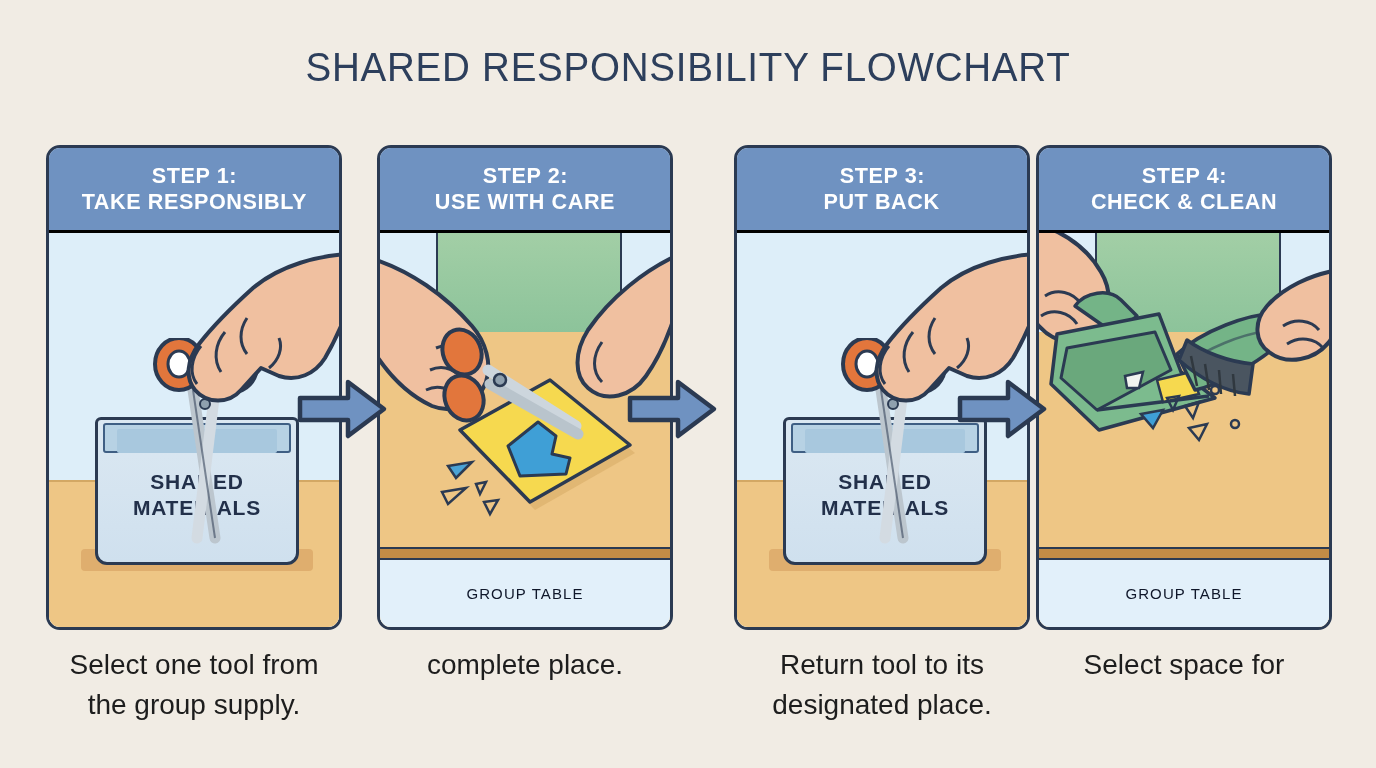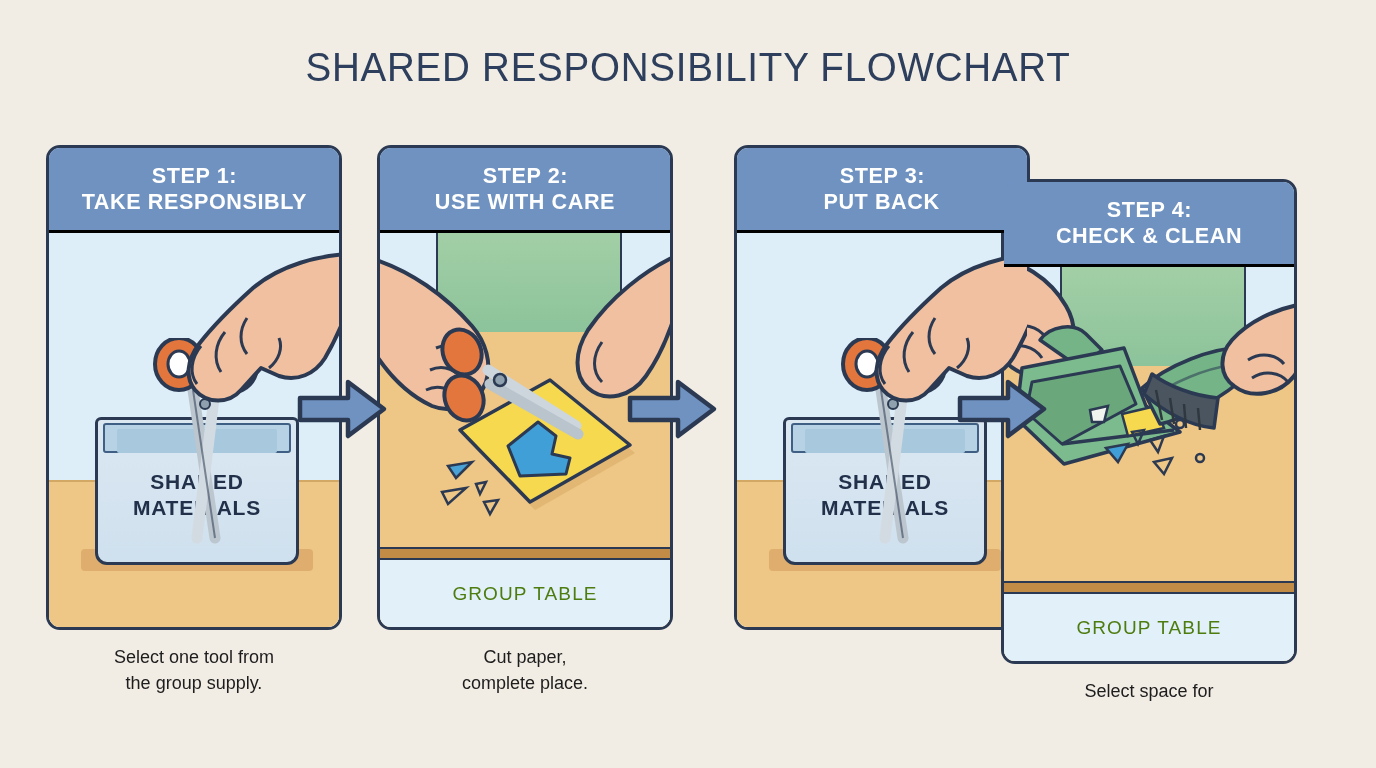--- a/index.html
+++ b/index.html
@@ -41,21 +41,21 @@
 
   .step {
     position: absolute;
     top: 0;
     width: 296px;
     height: 485px;
   }
   .step[data-index="0"] { left: 0px; }
   .step[data-index="1"] { left: 331px; }
   .step[data-index="2"] { left: 660px; margin-left: 28px; }
-  .step[data-index="3"] { left: 955px; margin-top: 34px; }
+  .step[data-index="3"] { left: 990px; }
 
   .card {
     position: relative;
     width: 296px;
     height: 485px;
     border: 3px solid #2b3a52;
     border-radius: 14px;
     background: #e0eef9;
     overflow: hidden;
     box-sizing: border-box;
@@ -136,23 +136,23 @@
   .group-table-zone {
     position: absolute;
     left: 0; right: 0; bottom: 0;
     height: 67px;
     background: #e2f0fa;
     display: flex;
     align-items: center;
     justify-content: center;
   }
   .group-table-label {
-    font-size: 19px;
+    font-size: 15px;
     letter-spacing: 1.1px;
-    color: #4d7c0f;
+    color: #0f172a;
   }
 
   
   .bin {
     position: absolute;
     left: 46px;
     bottom: 62px;
     width: 204px;
     height: 148px;
     z-index: 20;
@@ -245,21 +245,21 @@
   .arrow[data-index="1"] { left: 580px; }
   .arrow[data-index="2"] { left: 910px; }
 
   
   .caption {
     position: absolute;
     top: 500px;
     width: 296px;
     text-align: center;
     color: #1d1d1d;
-    font-size: 18px;
+    font-size: 28px;
     line-height: 1.42;
   }
 </style>
 </head>
 <body>
 
 <div id="chart-title">SHARED RESPONSIBILITY FLOWCHART</div>
 
 <div id="steps">
 
@@ -359,21 +359,20 @@
           </g>
         </svg>
 
         <div class="table-edge"></div>
         <div class="group-table-zone">
           <div class="group-table-label">GROUP TABLE</div>
         </div>
       </div>
     </div>
     <div class="caption">
-      <div>Cut paper,</div>
       <div>complete place.</div>
     </div>
   </div>
 
   <div class="step" data-index="2">
     <div class="card">
 
       <div class="card-header">
         <div class="hline">STEP 3:</div>
         <div class="hline">PUT BACK</div>
@@ -406,20 +405,24 @@
           <div class="bin-shadow"></div>
           <div class="bin-box"></div>
           <div class="bin-rim"></div>
           <div class="bin-label">
             <div>SHARED</div>
             <div>MATERIALS</div>
           </div>
         </div>
       </div>
     </div>
+    <div class="caption">
+      <div>Return tool to its</div>
+      <div>designated place.</div>
+    </div>
   </div>
 
   <div class="step" data-index="3">
     <div class="card">
 
       <div class="card-header">
         <div class="hline">STEP 4:</div>
         <div class="hline">CHECK &amp; CLEAN</div>
       </div>
 

